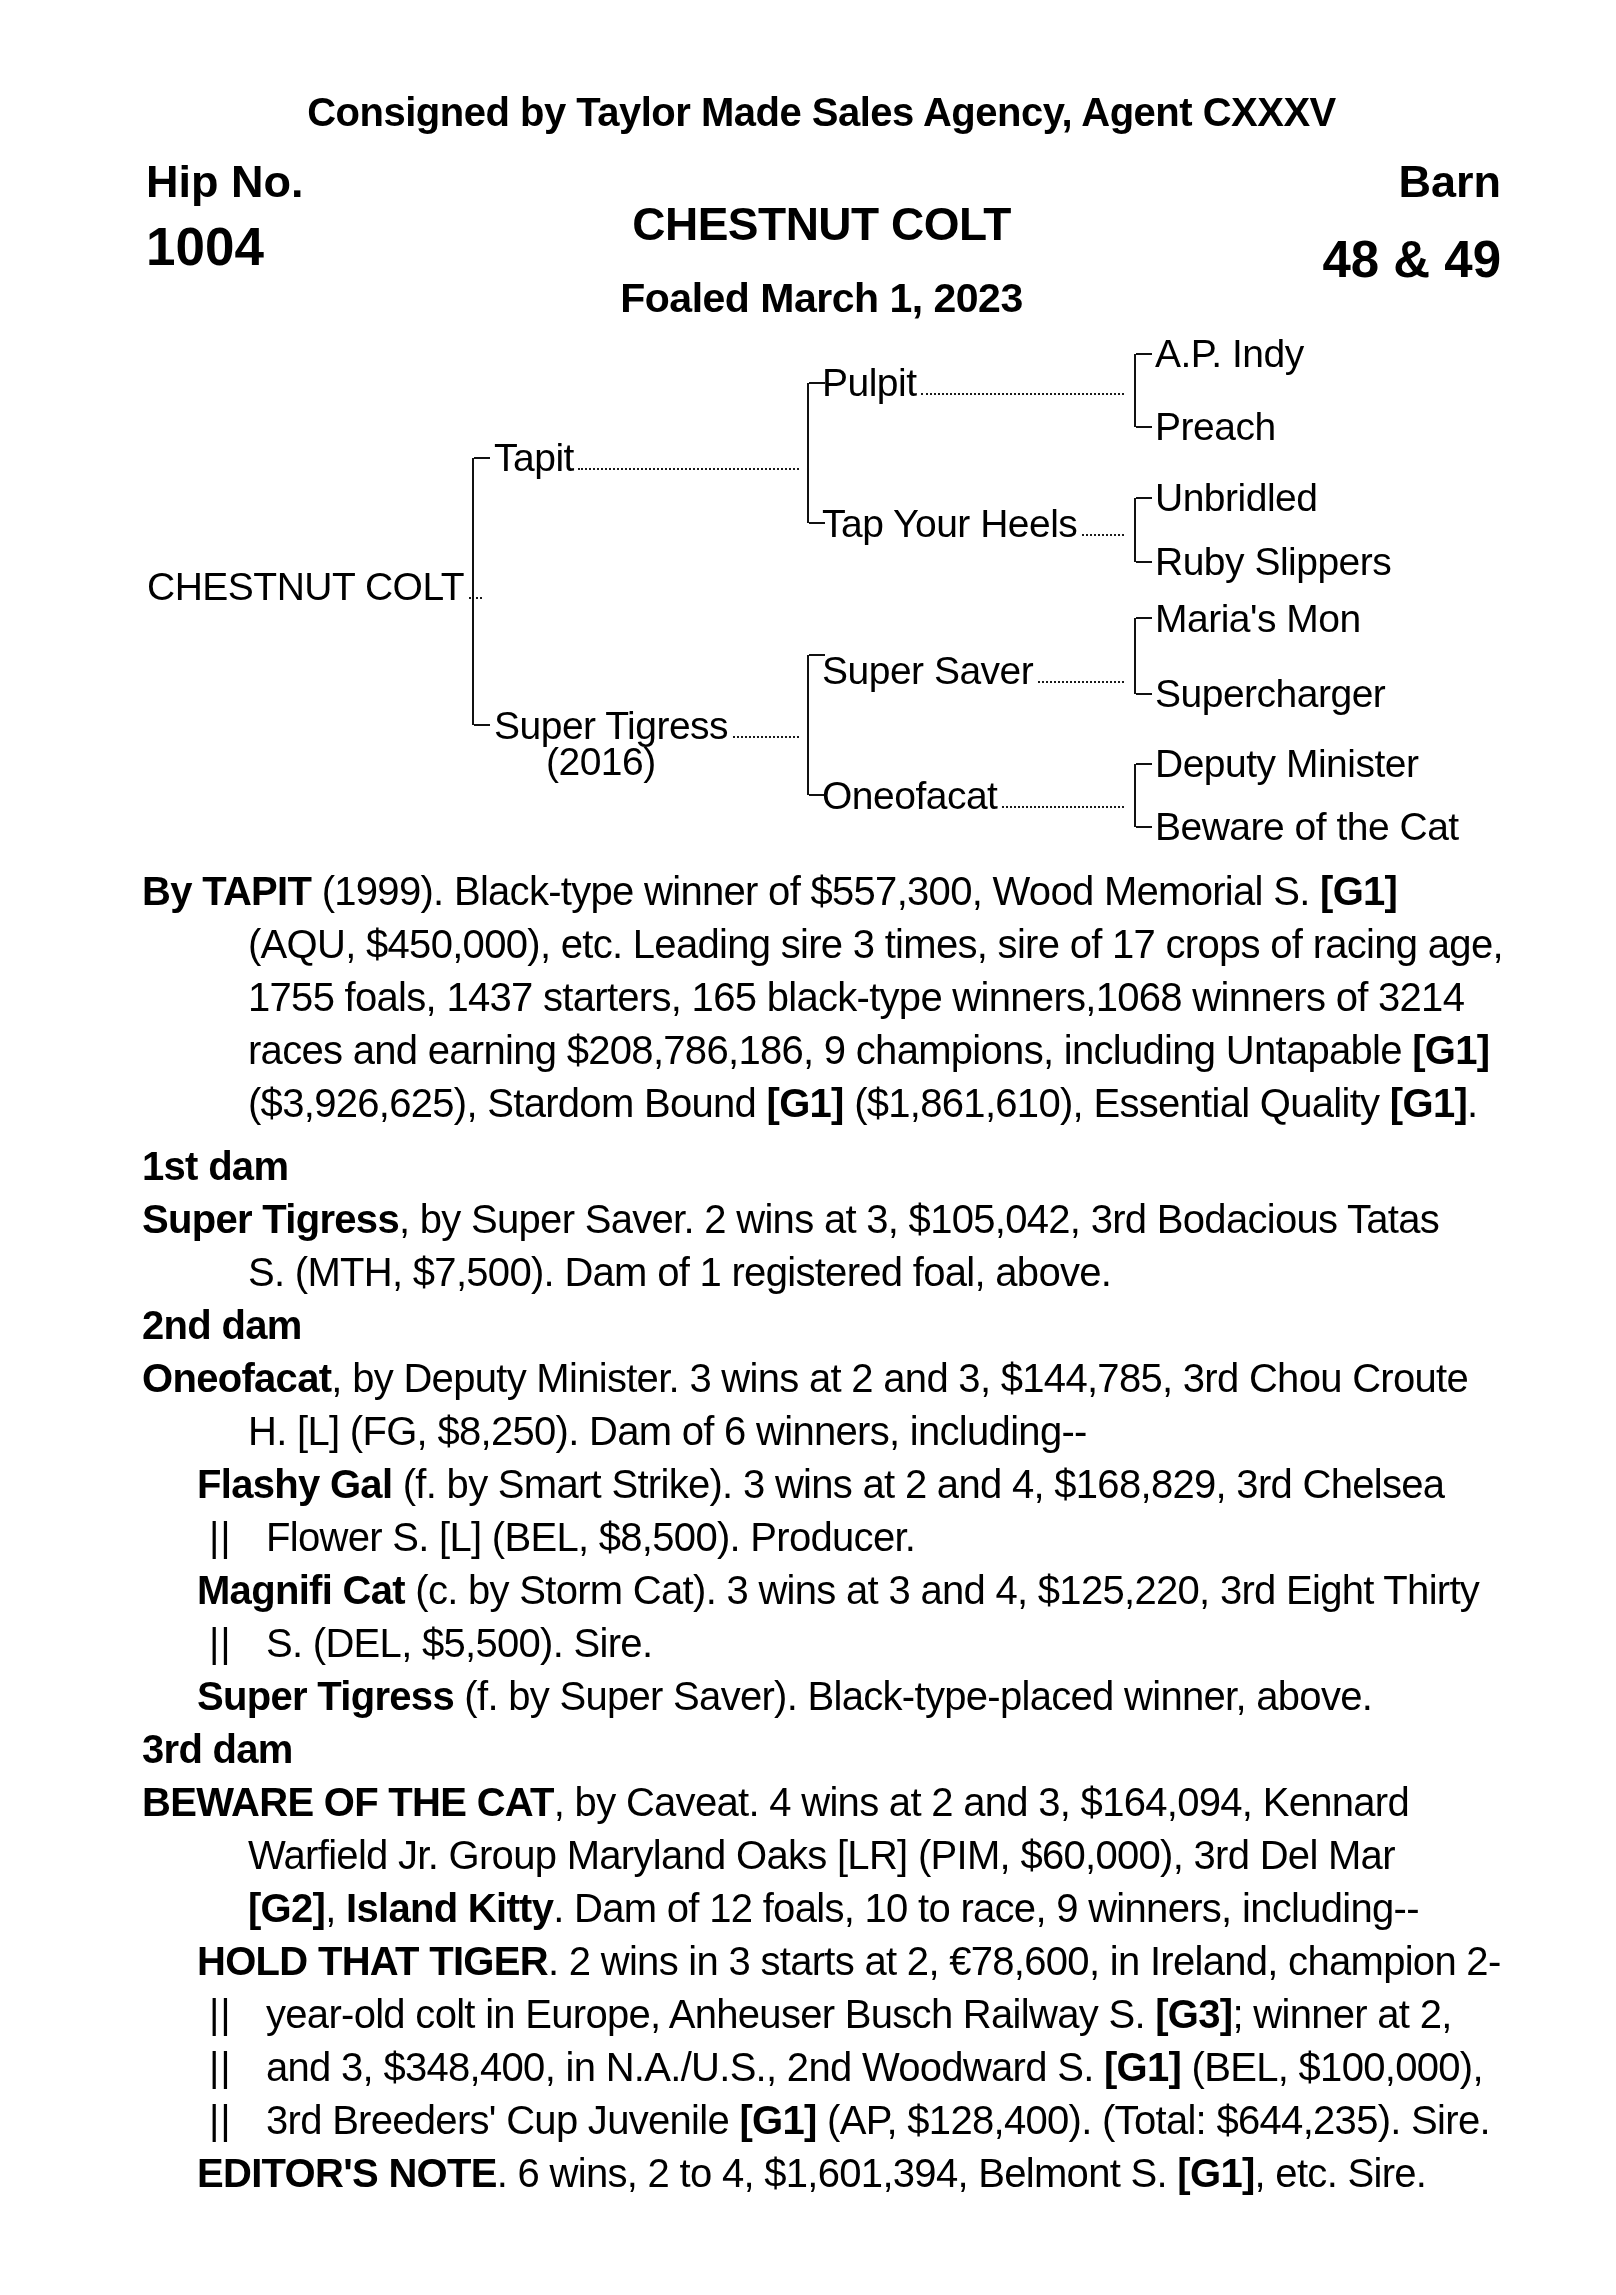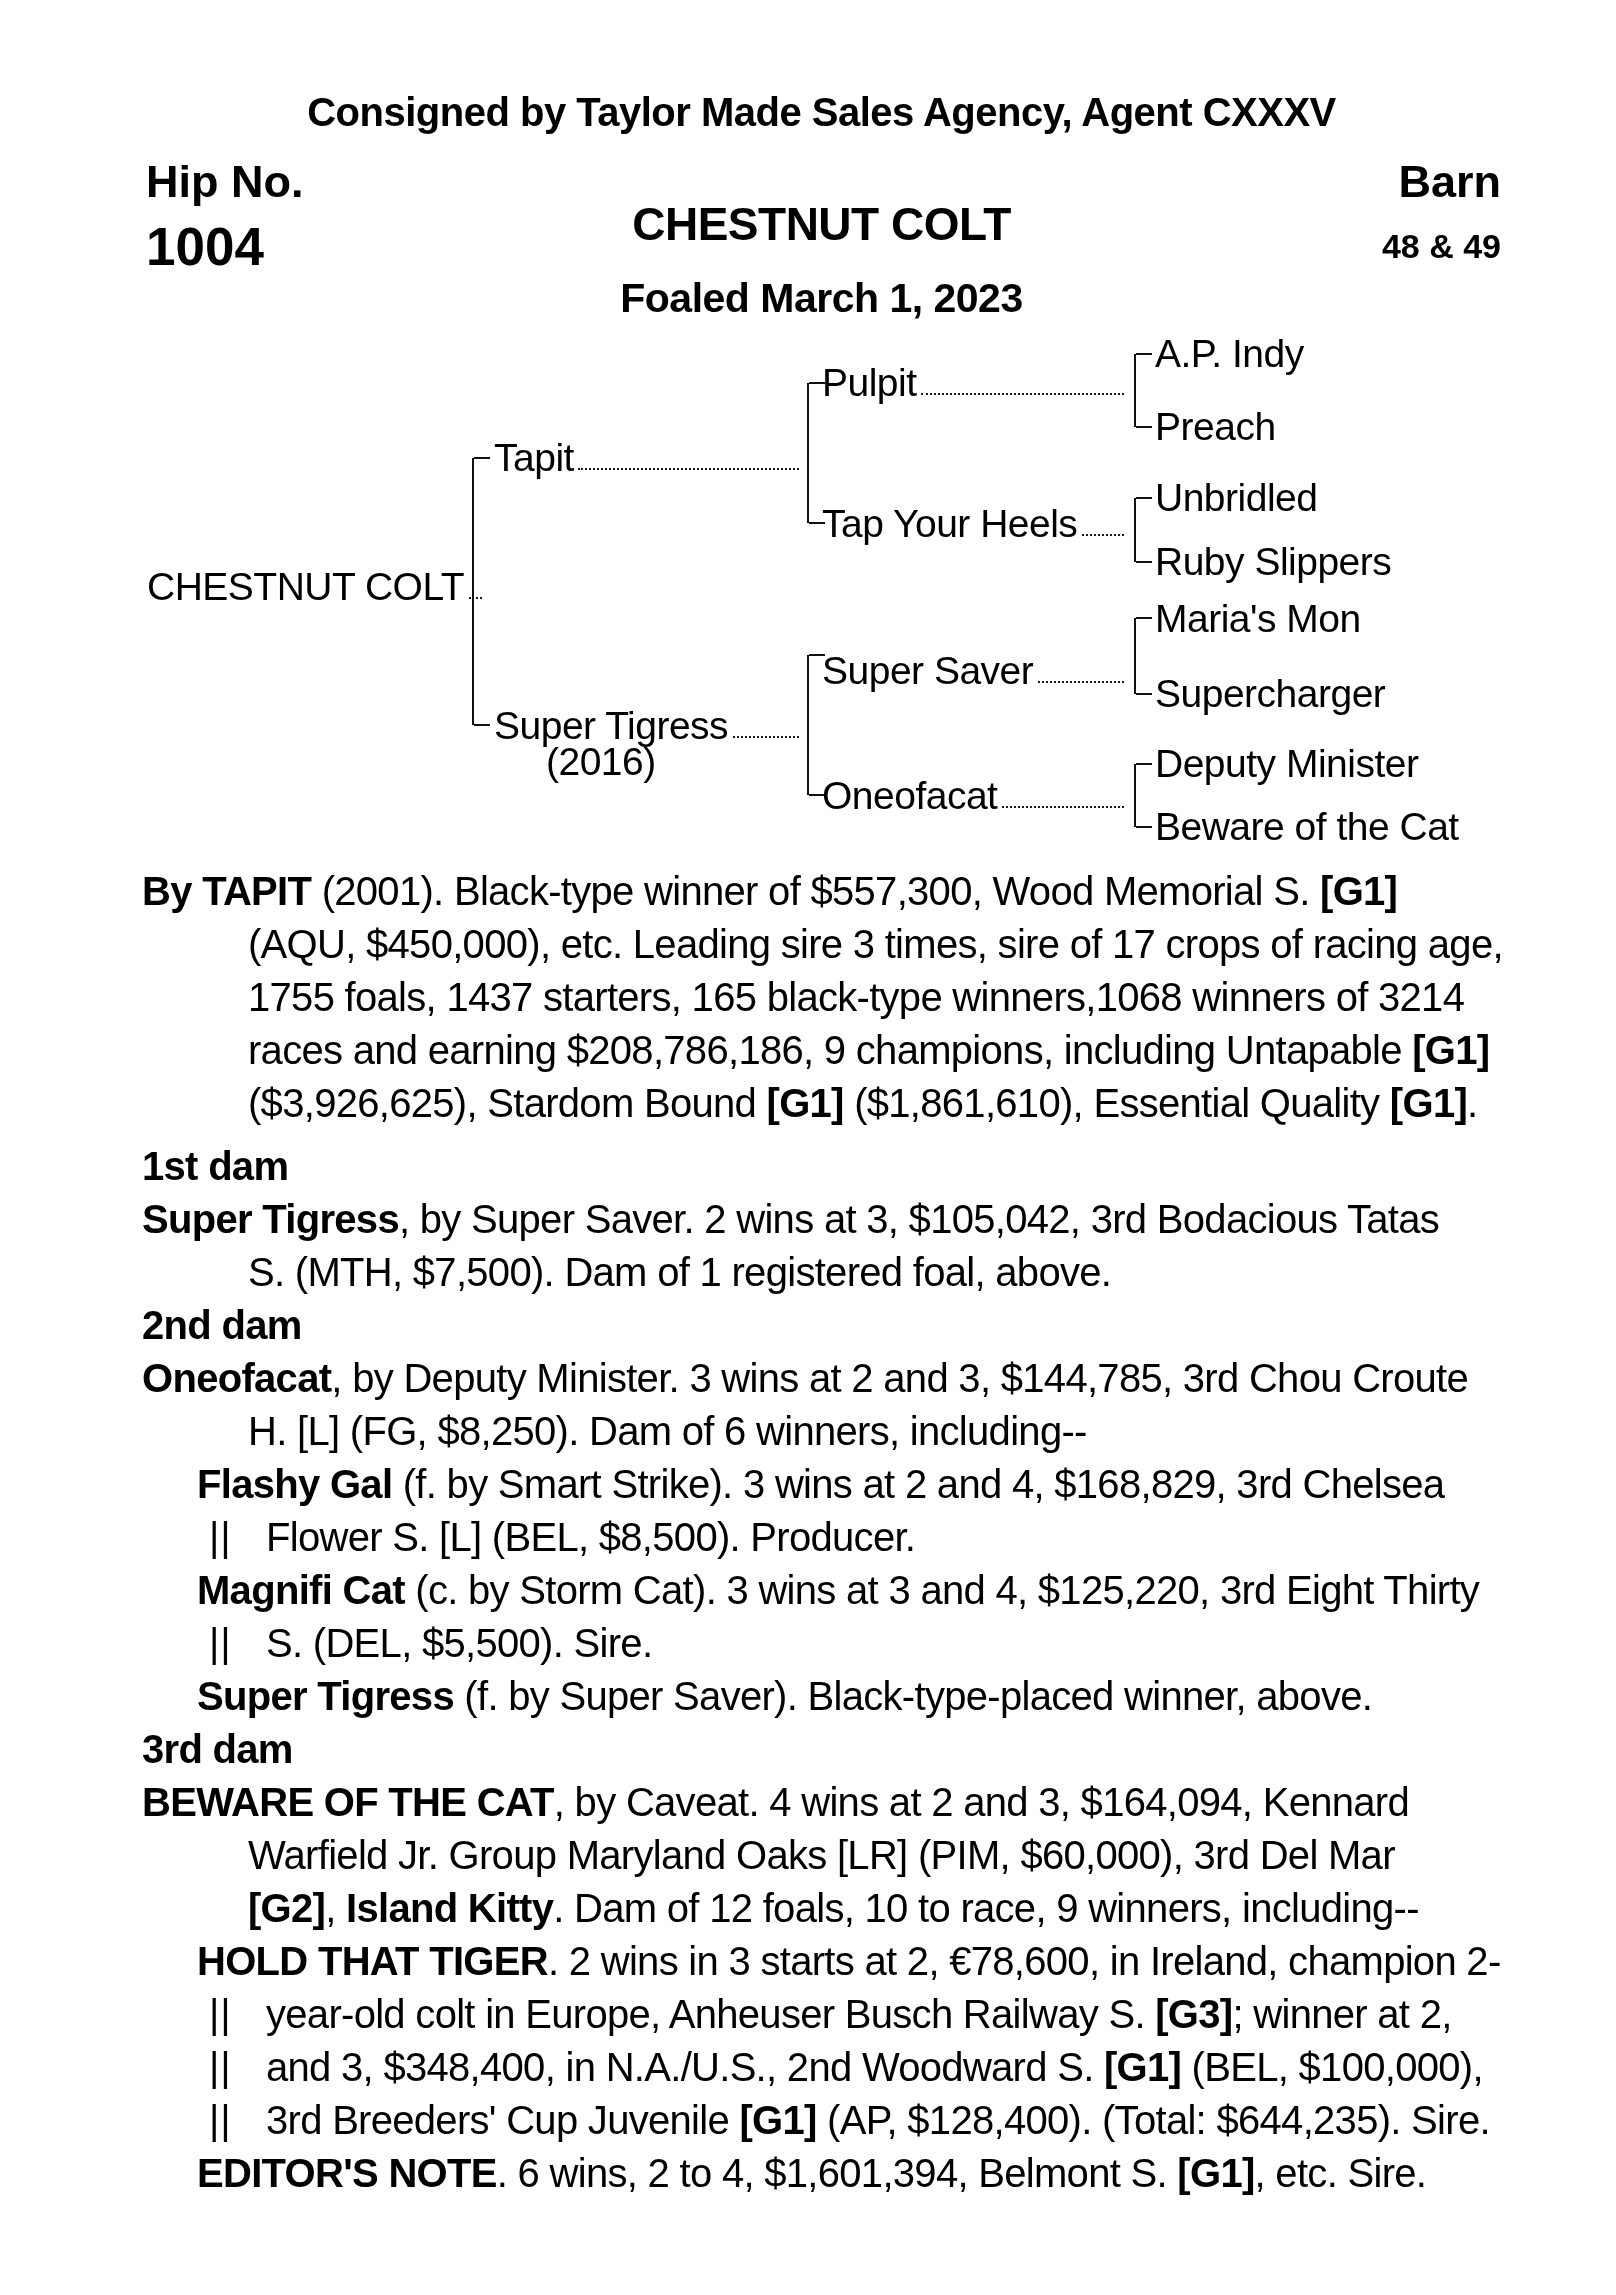--- a/index.html
+++ b/index.html
@@ -7,21 +7,21 @@
         font-family:"Liberation Sans","DejaVu Sans",sans-serif;color:#000;}
   .b{font-weight:700;}
   
   .consign{position:absolute;left:142px;right:115px;top:90px;text-align:center;
            font-size:40px;font-weight:700;letter-spacing:-0.5px;white-space:nowrap;}
   .hip{position:absolute;left:146px;top:158px;}
   .hip-label{font-size:45px;font-weight:700;line-height:48px;}
   .hip-number{font-size:53px;font-weight:700;line-height:55px;margin-top:13px;}
   .barn{position:absolute;right:115px;top:158px;text-align:right;}
   .barn-label{font-size:45px;font-weight:700;line-height:48px;}
-  .barn-number{font-size:34px;font-weight:700;line-height:55px;margin-top:13px;}
+  .barn-number{font-size:51px;font-weight:700;line-height:55px;margin-top:26px;}
   .title{position:absolute;left:142px;right:115px;top:197px;text-align:center;
          font-size:46px;font-weight:700;letter-spacing:-0.5px;}
   .foaled{position:absolute;left:142px;right:115px;top:275px;text-align:center;
           font-size:41px;font-weight:700;letter-spacing:-0.5px;}
   
   .pedigree{position:absolute;left:0;top:0;width:1616px;height:872px;}
   .pnode{position:absolute;display:flex;align-items:flex-end;line-height:48px;
          font-size:39px;letter-spacing:-0.5px;white-space:nowrap;}
   .pname{white-space:nowrap;}
   .leader{flex:1;border-bottom:2.8px dotted #1a1a1a;margin:0 2.8px 12px 4.6px;min-width:13.8px;}
@@ -126,21 +126,21 @@
       </div>
     <div class="pnode" style="left:1155px;top:740px;">
         <span class="pname">Deputy Minister</span>
       </div>
     <div class="pnode" style="left:1155px;top:803px;">
         <span class="pname">Beware of the Cat</span>
       </div>
   </div>
 
   <div id="catalog-lines">
-      <div class="ln l0"><span class="b">By TAPIT</span><span> (2001). Black-type winner of $557,300, Wood Memorial S. </span><span class="b">[G1]</span></div>
+      <div class="ln l0"><span class="b">By TAPIT</span><span> (1999). Black-type winner of $557,300, Wood Memorial S. </span><span class="b">[G1]</span></div>
       <div class="ln l0c"><span>(AQU, $450,000), etc. Leading sire 3 times, sire of 17 crops of racing age,</span></div>
       <div class="ln l0c"><span>1755 foals, 1437 starters, 165 black-type winners,1068 winners of 3214</span></div>
       <div class="ln l0c"><span>races and earning $208,786,186, 9 champions, including Untapable </span><span class="b">[G1]</span></div>
       <div class="ln l0c"><span>($3,926,625), Stardom Bound </span><span class="b">[G1]</span><span> ($1,861,610), Essential Quality </span><span class="b">[G1]</span><span>.</span></div>
       <div class="ln l0"><span class="b">1st dam</span></div>
       <div class="ln l0"><span class="b">Super Tigress</span><span>, by Super Saver. 2 wins at 3, $105,042, 3rd Bodacious Tatas</span></div>
       <div class="ln l0c"><span>S. (MTH, $7,500). Dam of 1 registered foal, above.</span></div>
       <div class="ln l0"><span class="b">2nd dam</span></div>
       <div class="ln l0"><span class="b">Oneofacat</span><span>, by Deputy Minister. 3 wins at 2 and 3, $144,785, 3rd Chou Croute</span></div>
       <div class="ln l0c"><span>H. [L] (FG, $8,250). Dam of 6 winners, including--</span></div>

